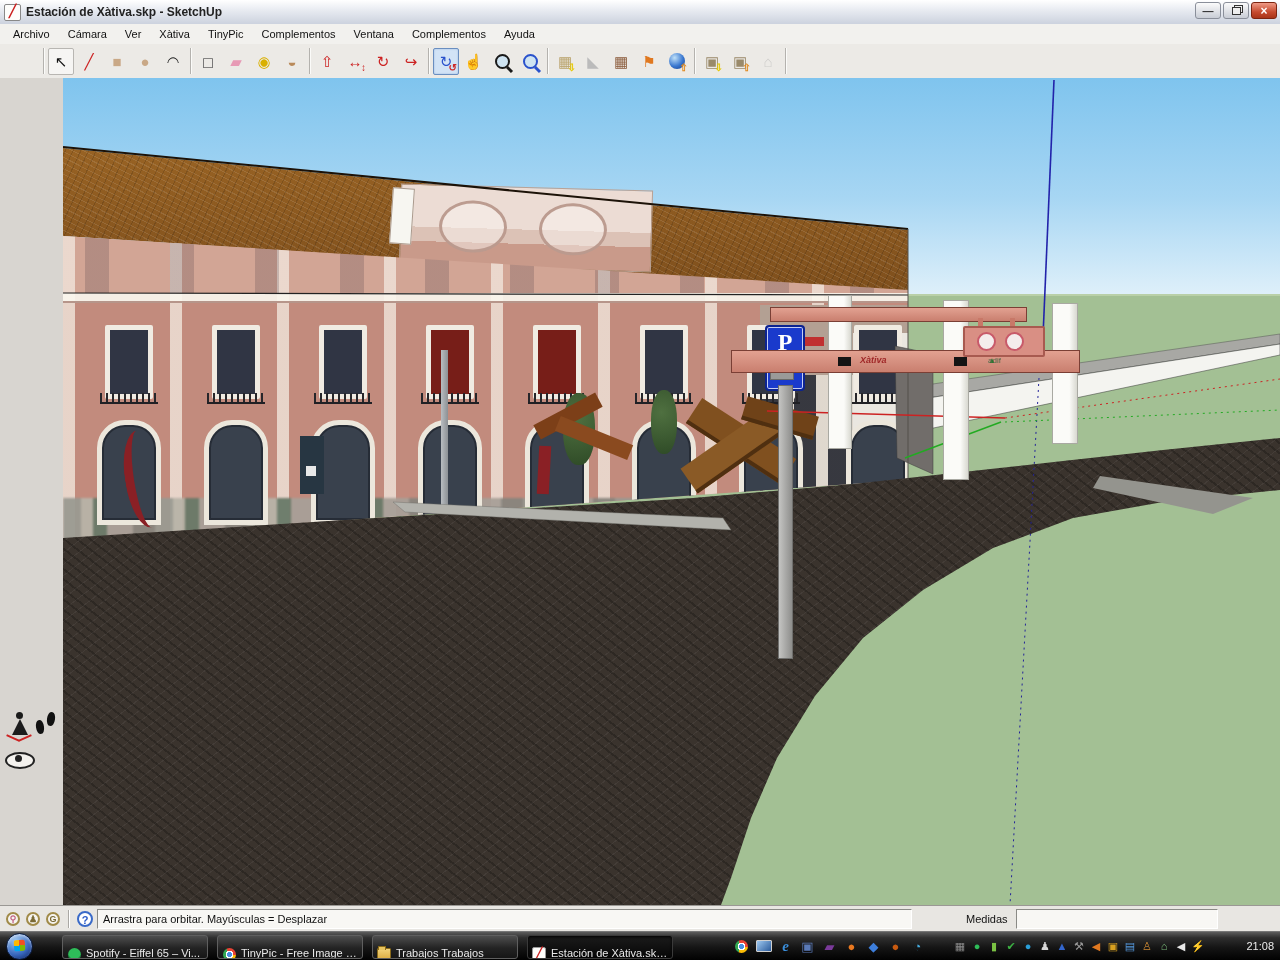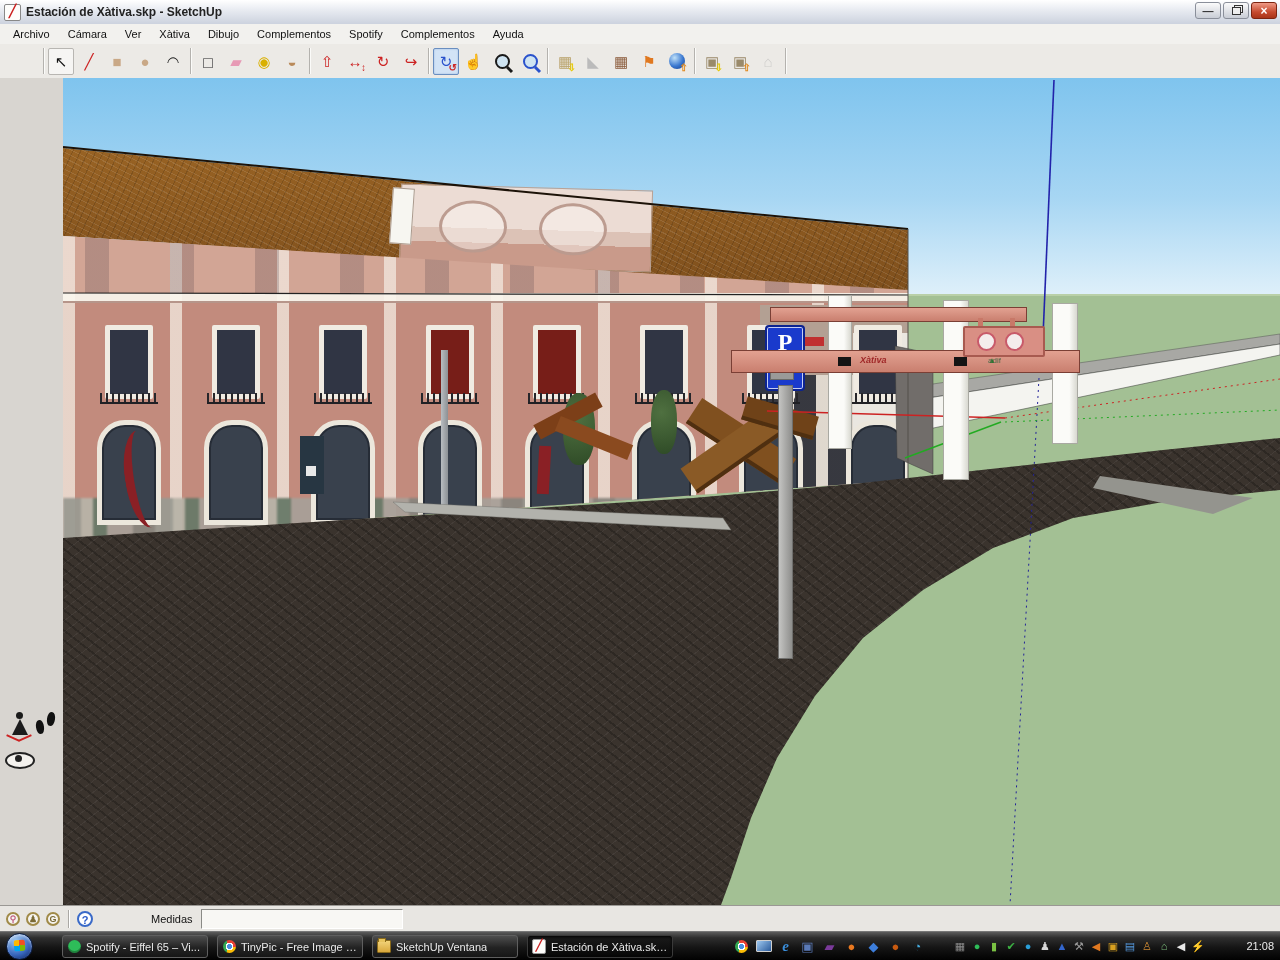--- a/index.html
+++ b/index.html
@@ -160,22 +160,22 @@
 
   
   #taskbar{position:absolute;left:0;top:931px;width:1280px;height:29px;
     background:linear-gradient(180deg,#5c5c5c 0,#2e2e2e 20%,#141414 55%,#000 100%);border-top:1px solid #777;}
   #start-orb{position:absolute;left:6px;top:1px;width:27px;height:27px;border-radius:50%;padding:0;border:1px solid #0a1a3a;
     background:radial-gradient(circle at 35% 28%,#9cc8f2,#3a6ac0 55%,#122a6a 90%);box-shadow:inset 0 2px 3px rgba(255,255,255,.6);}
   #start-orb .flag{display:inline-block;width:11px;height:11px;border-radius:2px;transform:rotate(-4deg);
     background:conic-gradient(#f25022 0 90deg,#7fba00 0 180deg,#00a4ef 0 270deg,#ffb900 0);}
   #tasks{position:absolute;left:62px;top:3px;display:flex;gap:9px;}
   .task{width:146px;height:23px;border-radius:3px;border:1px solid #5f5f5f;
-    background:linear-gradient(180deg,#4e4e4e,#232323 55%,#161616);display:flex;align-items:center;
-    color:#e9e9e9;font-size:11px;padding:0 4px;overflow:hidden;white-space:nowrap;}
+    background:linear-gradient(180deg,#4e4e4e,#232323 55%,#161616);display:flex;align-items:flex-start;
+    color:#e9e9e9;font-size:11px;padding:11px 4px;overflow:hidden;white-space:nowrap;}
   .task .lbl{overflow:hidden;text-overflow:ellipsis;white-space:nowrap;}
   .task.active{background:linear-gradient(180deg,#1b1b1b,#060606);border-color:#3a3a3a;box-shadow:inset 0 1px 3px #000;}
   .tico{flex:0 0 14px;width:14px;height:14px;margin-right:5px;display:inline-flex;align-items:center;justify-content:center;font-size:11px;}
   .ic-chrome{width:13px;height:13px;border-radius:50%;
     background:radial-gradient(circle,#4a90e2 0 27%,#fff 28% 40%,transparent 41%),
     conic-gradient(from -30deg,#ea4335 0 120deg,#fbbc05 0 240deg,#34a853 0 360deg);}
   .ic-spotify{width:13px;height:13px;border-radius:50%;background:#2ebd59;box-shadow:inset 0 -2px 0 rgba(0,0,0,.3);}
   .ic-folder{width:14px;height:11px;border-radius:1px;background:linear-gradient(180deg,#f2d37a,#d9a83c);border:1px solid #8a6a1a;position:relative;}
   .ic-folder::before{content:"";position:absolute;left:0;top:-3px;width:6px;height:3px;background:#e8c45e;border:1px solid #8a6a1a;border-bottom:none;border-radius:1px 1px 0 0;}
   .ic-sketchup{width:13px;height:13px;background:#fdfdfb;border:1px solid #999;border-radius:2px;color:#c22;font-weight:bold;font-size:11px;line-height:11px;text-align:center;}
@@ -200,23 +200,23 @@
       <button class="wbtn"><span class="rsq"></span></button>
       <button class="wbtn close">×</button>
     </div>
   </div>
 
   <div id="menubar">
       <div class="menu-item">Archivo</div>
       <div class="menu-item">Cámara</div>
       <div class="menu-item">Ver</div>
       <div class="menu-item">Xàtiva</div>
-      <div class="menu-item">Dibujo</div>
+      <div class="menu-item">TinyPic</div>
       <div class="menu-item">Complementos</div>
-      <div class="menu-item">Spotify</div>
+      <div class="menu-item">Ventana</div>
       <div class="menu-item">Complementos</div>
       <div class="menu-item">Ayuda</div>
     </div>
 
   <div id="toolbar">
       <div class="tb-lead"></div>
       <div class="tb-sep"></div>
       <button class="tb raised">
         <span class="gi" style="color: rgb(17, 17, 17);">↖</span>
       </button>
@@ -434,20 +434,21 @@
   </div>
 
   <div id="statusbar">
     <button class="att">
         <span class="pin">⚲</span>
       </button>
     <button class="att">♟</button>
     <button class="att">G</button>
     <div id="sb-sep"></div>
     <button id="help-ic">?</button>
+    <div id="hint-box">Arrastra para orbitar. Mayúsculas = Desplazar</div>
     <div id="measure-label">Medidas</div>
     <div id="measure-box"></div>
   </div>
 
   <div id="taskbar">
     <button id="start-orb"><span class="flag"></span></button>
     <div id="tasks">
         <button class="task">
           <span class="tico">
             <span class="ic-spotify"></span>
@@ -457,21 +458,21 @@
         <button class="task">
           <span class="tico">
             <span class="ic-chrome"></span>
           </span>
           <span class="lbl">TinyPic - Free Image H...</span>
         </button>
         <button class="task">
           <span class="tico">
             <span class="ic-folder"></span>
           </span>
-          <span class="lbl">SketchUp Ventana</span>
+          <span class="lbl">Trabajos Trabajos</span>
         </button>
         <button class="task active">
           <span class="tico">
             <span class="ic-sketchup">╱</span>
           </span>
           <span class="lbl">Estación de Xàtiva.skp...</span>
         </button>
       </div>
     <div id="qlaunch">
         <button class="ql">

